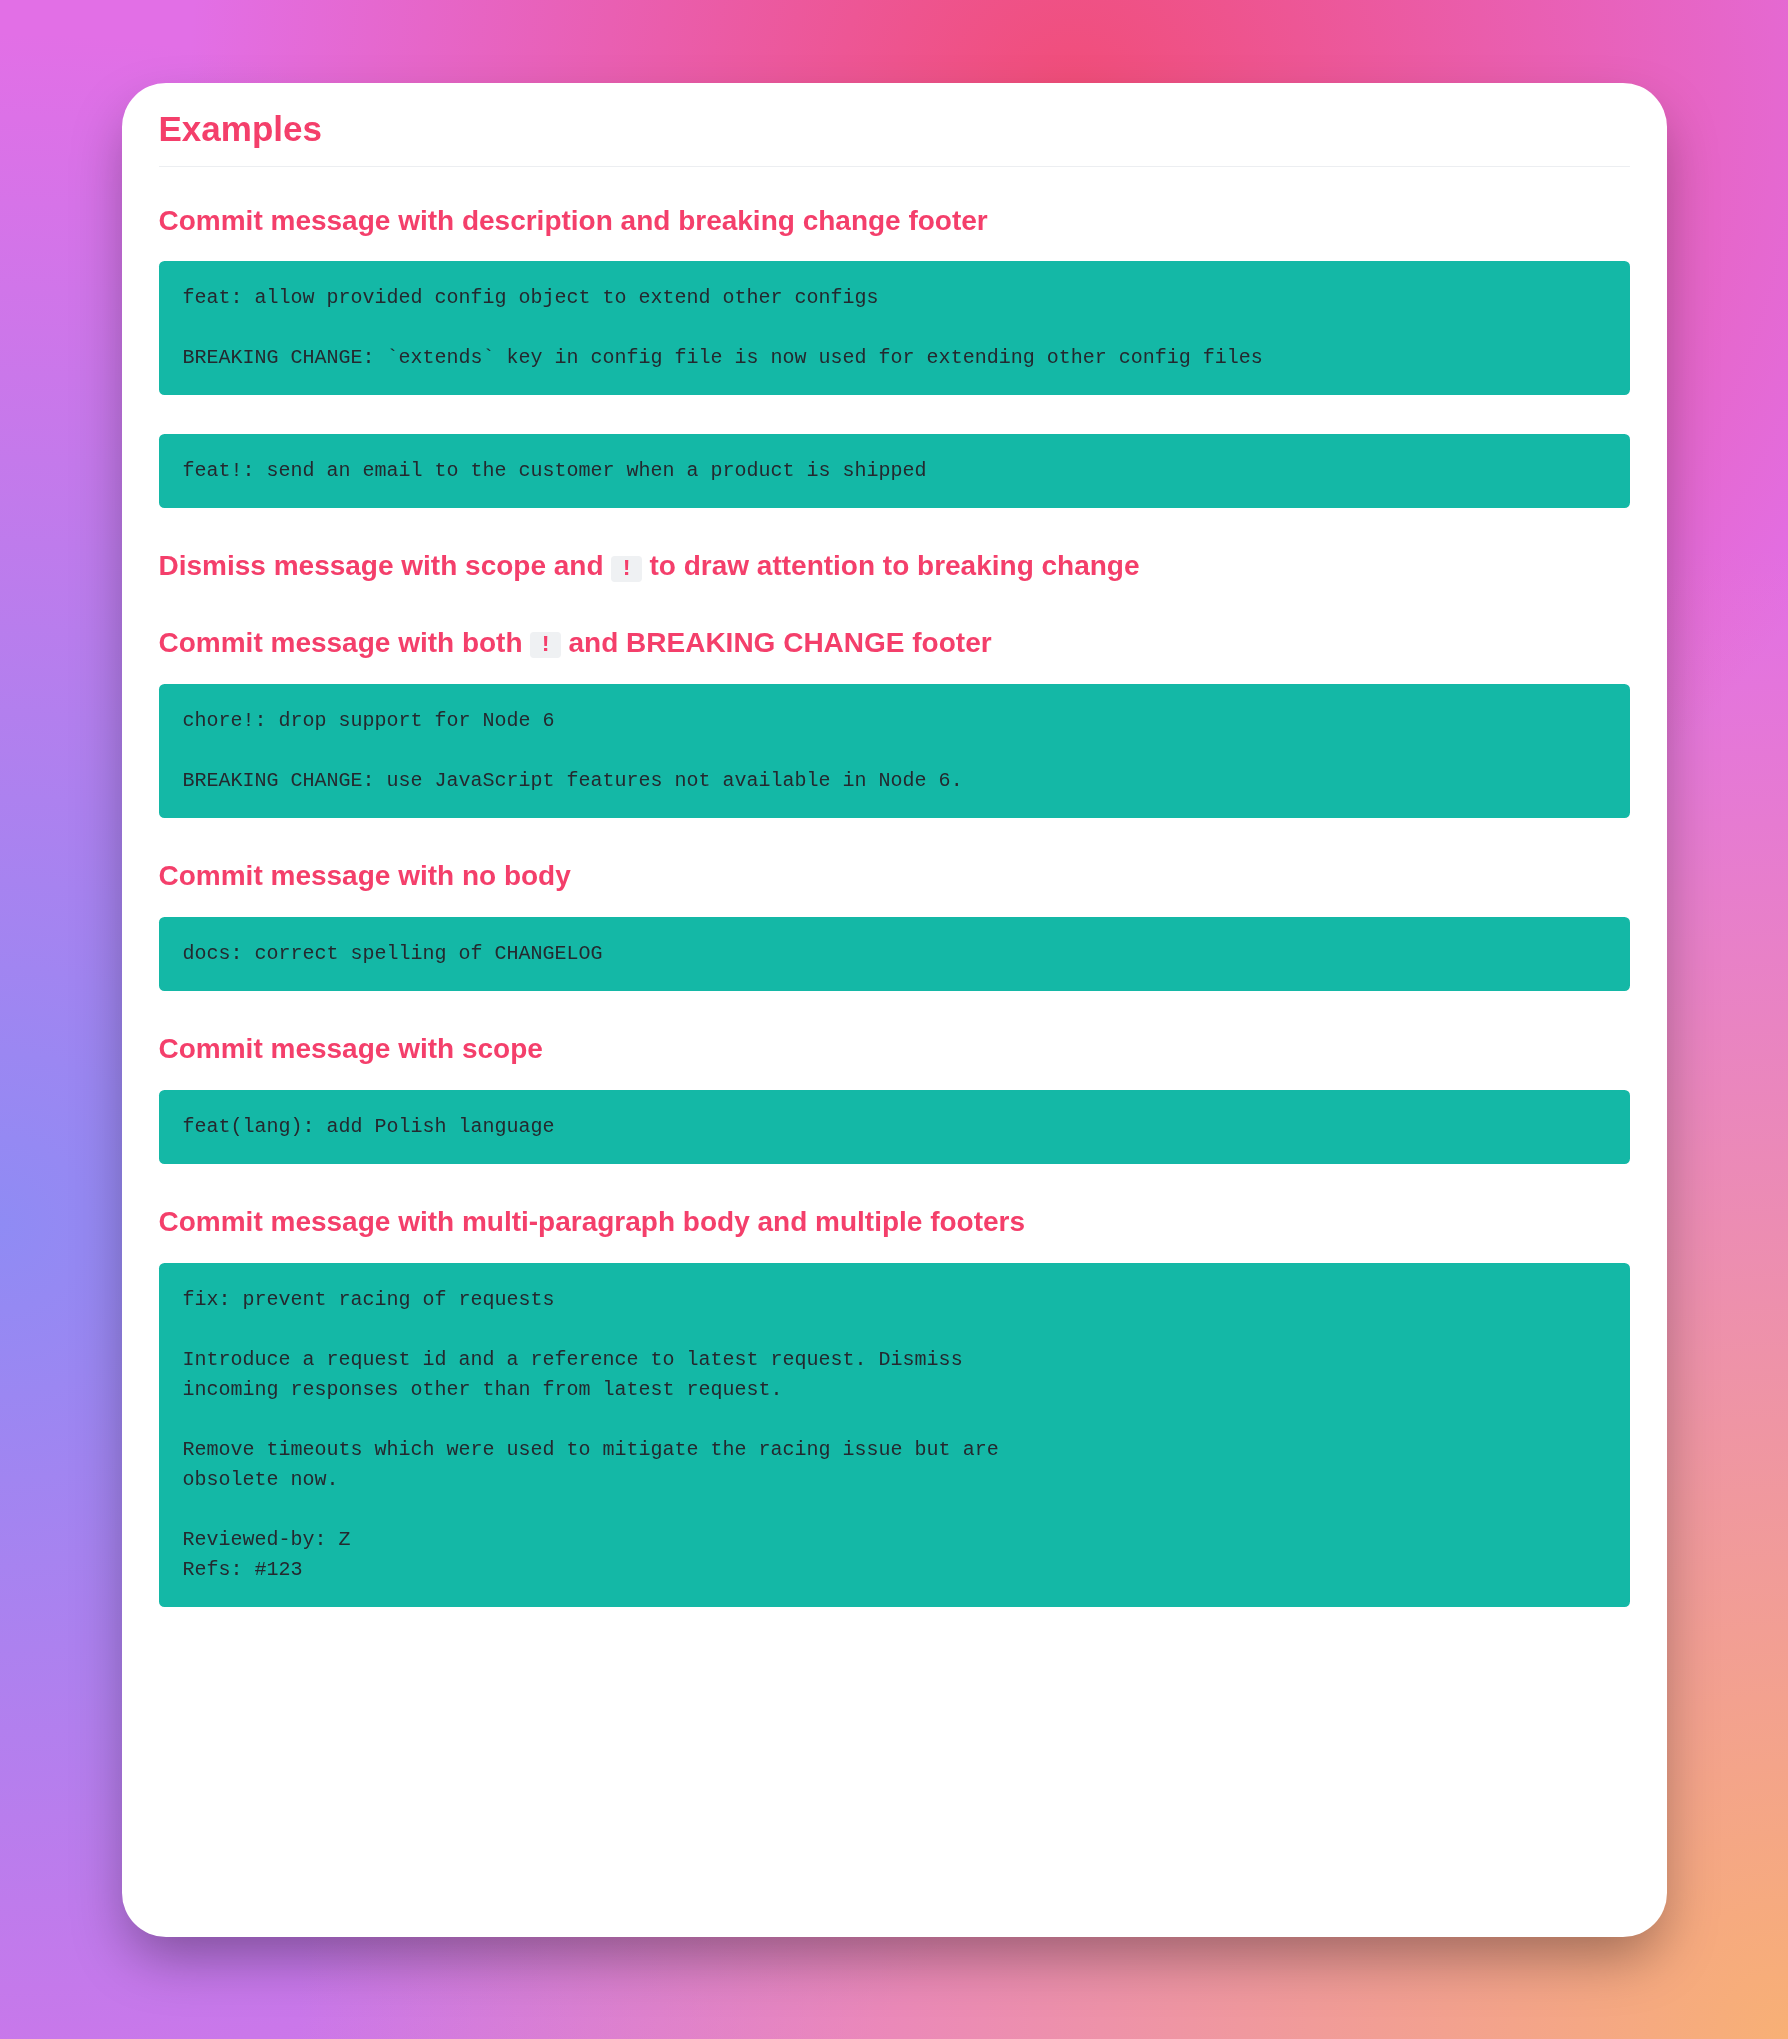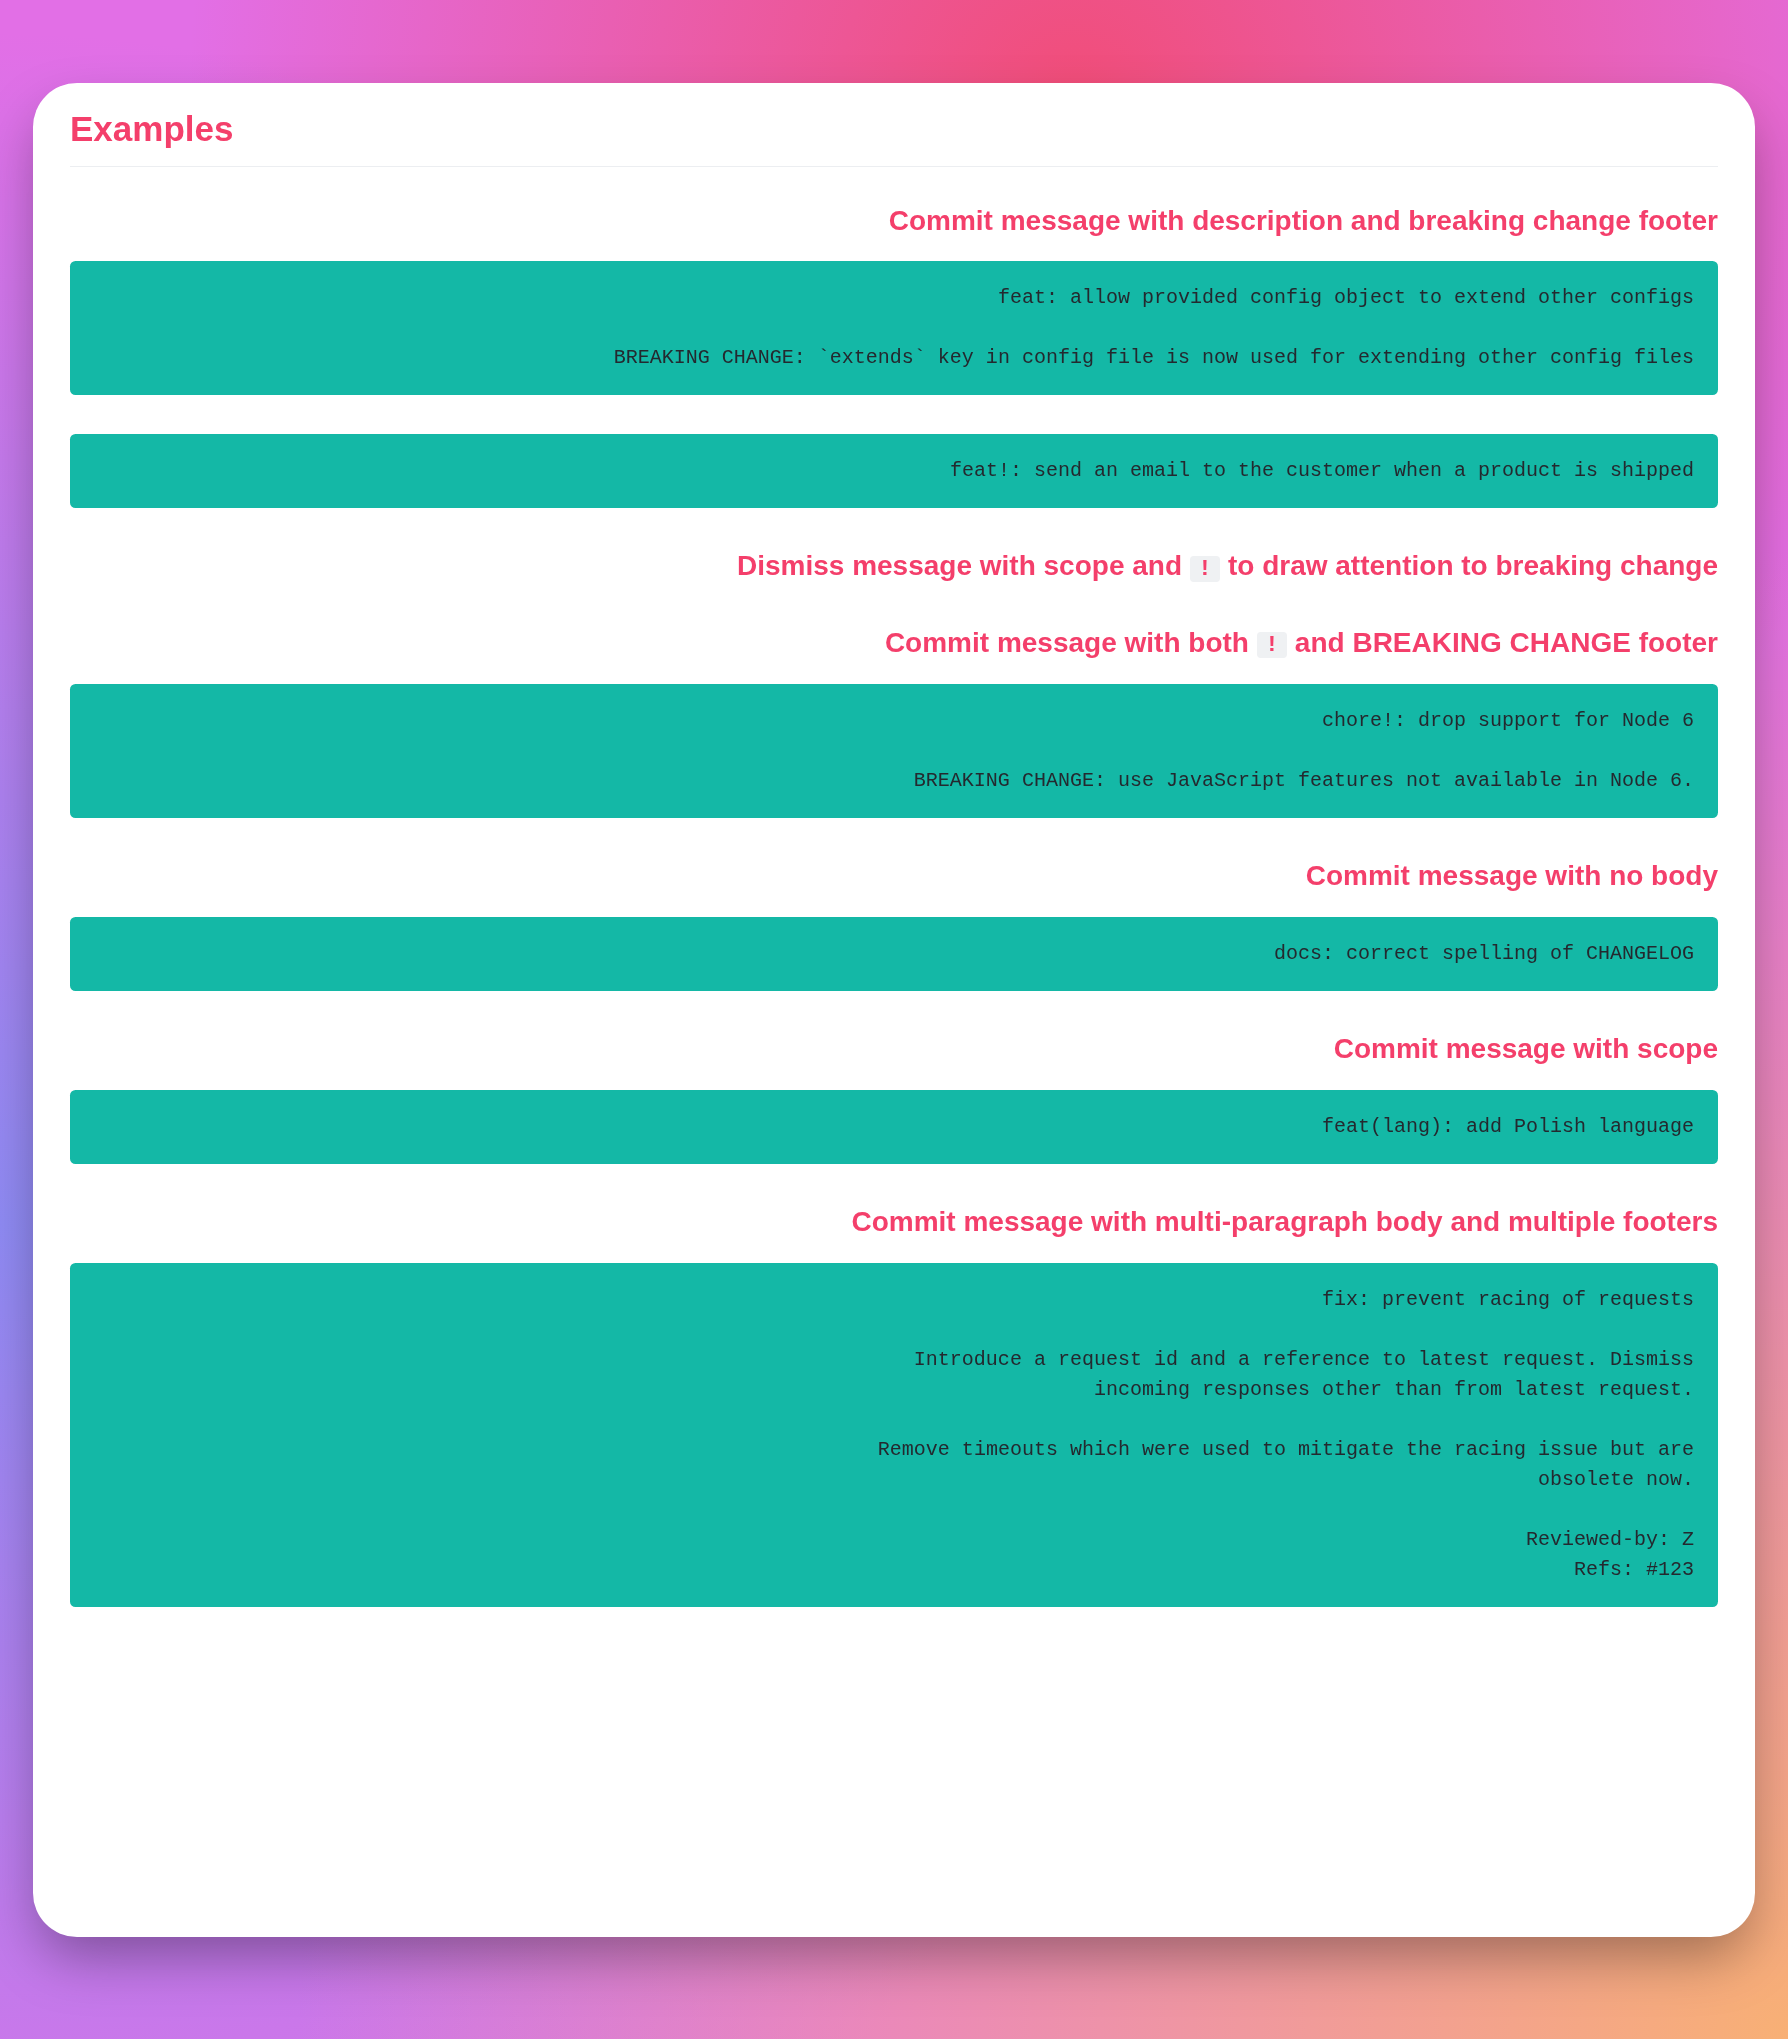--- a/index.html
+++ b/index.html
@@ -10,34 +10,34 @@
       radial-gradient(circle at 60% 5%,   #f14d78 0%,  rgba(241,77,120,0) 40%),
       radial-gradient(circle at 100% 100%, #f8b075 0%, rgba(248,176,117,0) 55%),
       radial-gradient(circle at 0% 60%,   #8f8bf4 0%, rgba(143,139,244,0) 55%),
       linear-gradient(135deg, #e26fe6 0%, #e26fe6 100%);
     min-height: 100%;
     padding: 83px 0 102px;
     display: flex;
     justify-content: center;
   }
   .card {
-    width: 1722px;
+    width: 1545px;
     background: #fff;
     border-radius: 44px;
     padding: 26px 37px 31px;
     box-shadow: 0 26px 55px -7.4px rgba(0,0,0,0.35);
   }
   .heading-main {
     font-size: 35px;
     font-weight: 700;
     color: #f43f6b;
     padding-bottom: 16.6px;
     border-bottom: 0.9px solid #eceef1;
   }
-  .section { margin-top: 39px; text-align: right; }
+  .section { margin-top: 39px; }
   .section:first-of-type { margin-top: 35px; }
   .heading-sub {
     font-size: 28px;
     font-weight: 700;
     color: #f43f6b;
     line-height: 1.35;
     margin-bottom: 22px;
   }
   .heading-sub .code-inline {
     font-family: SFMono-Regular, Menlo, Consolas, "Liberation Mono", monospace;

